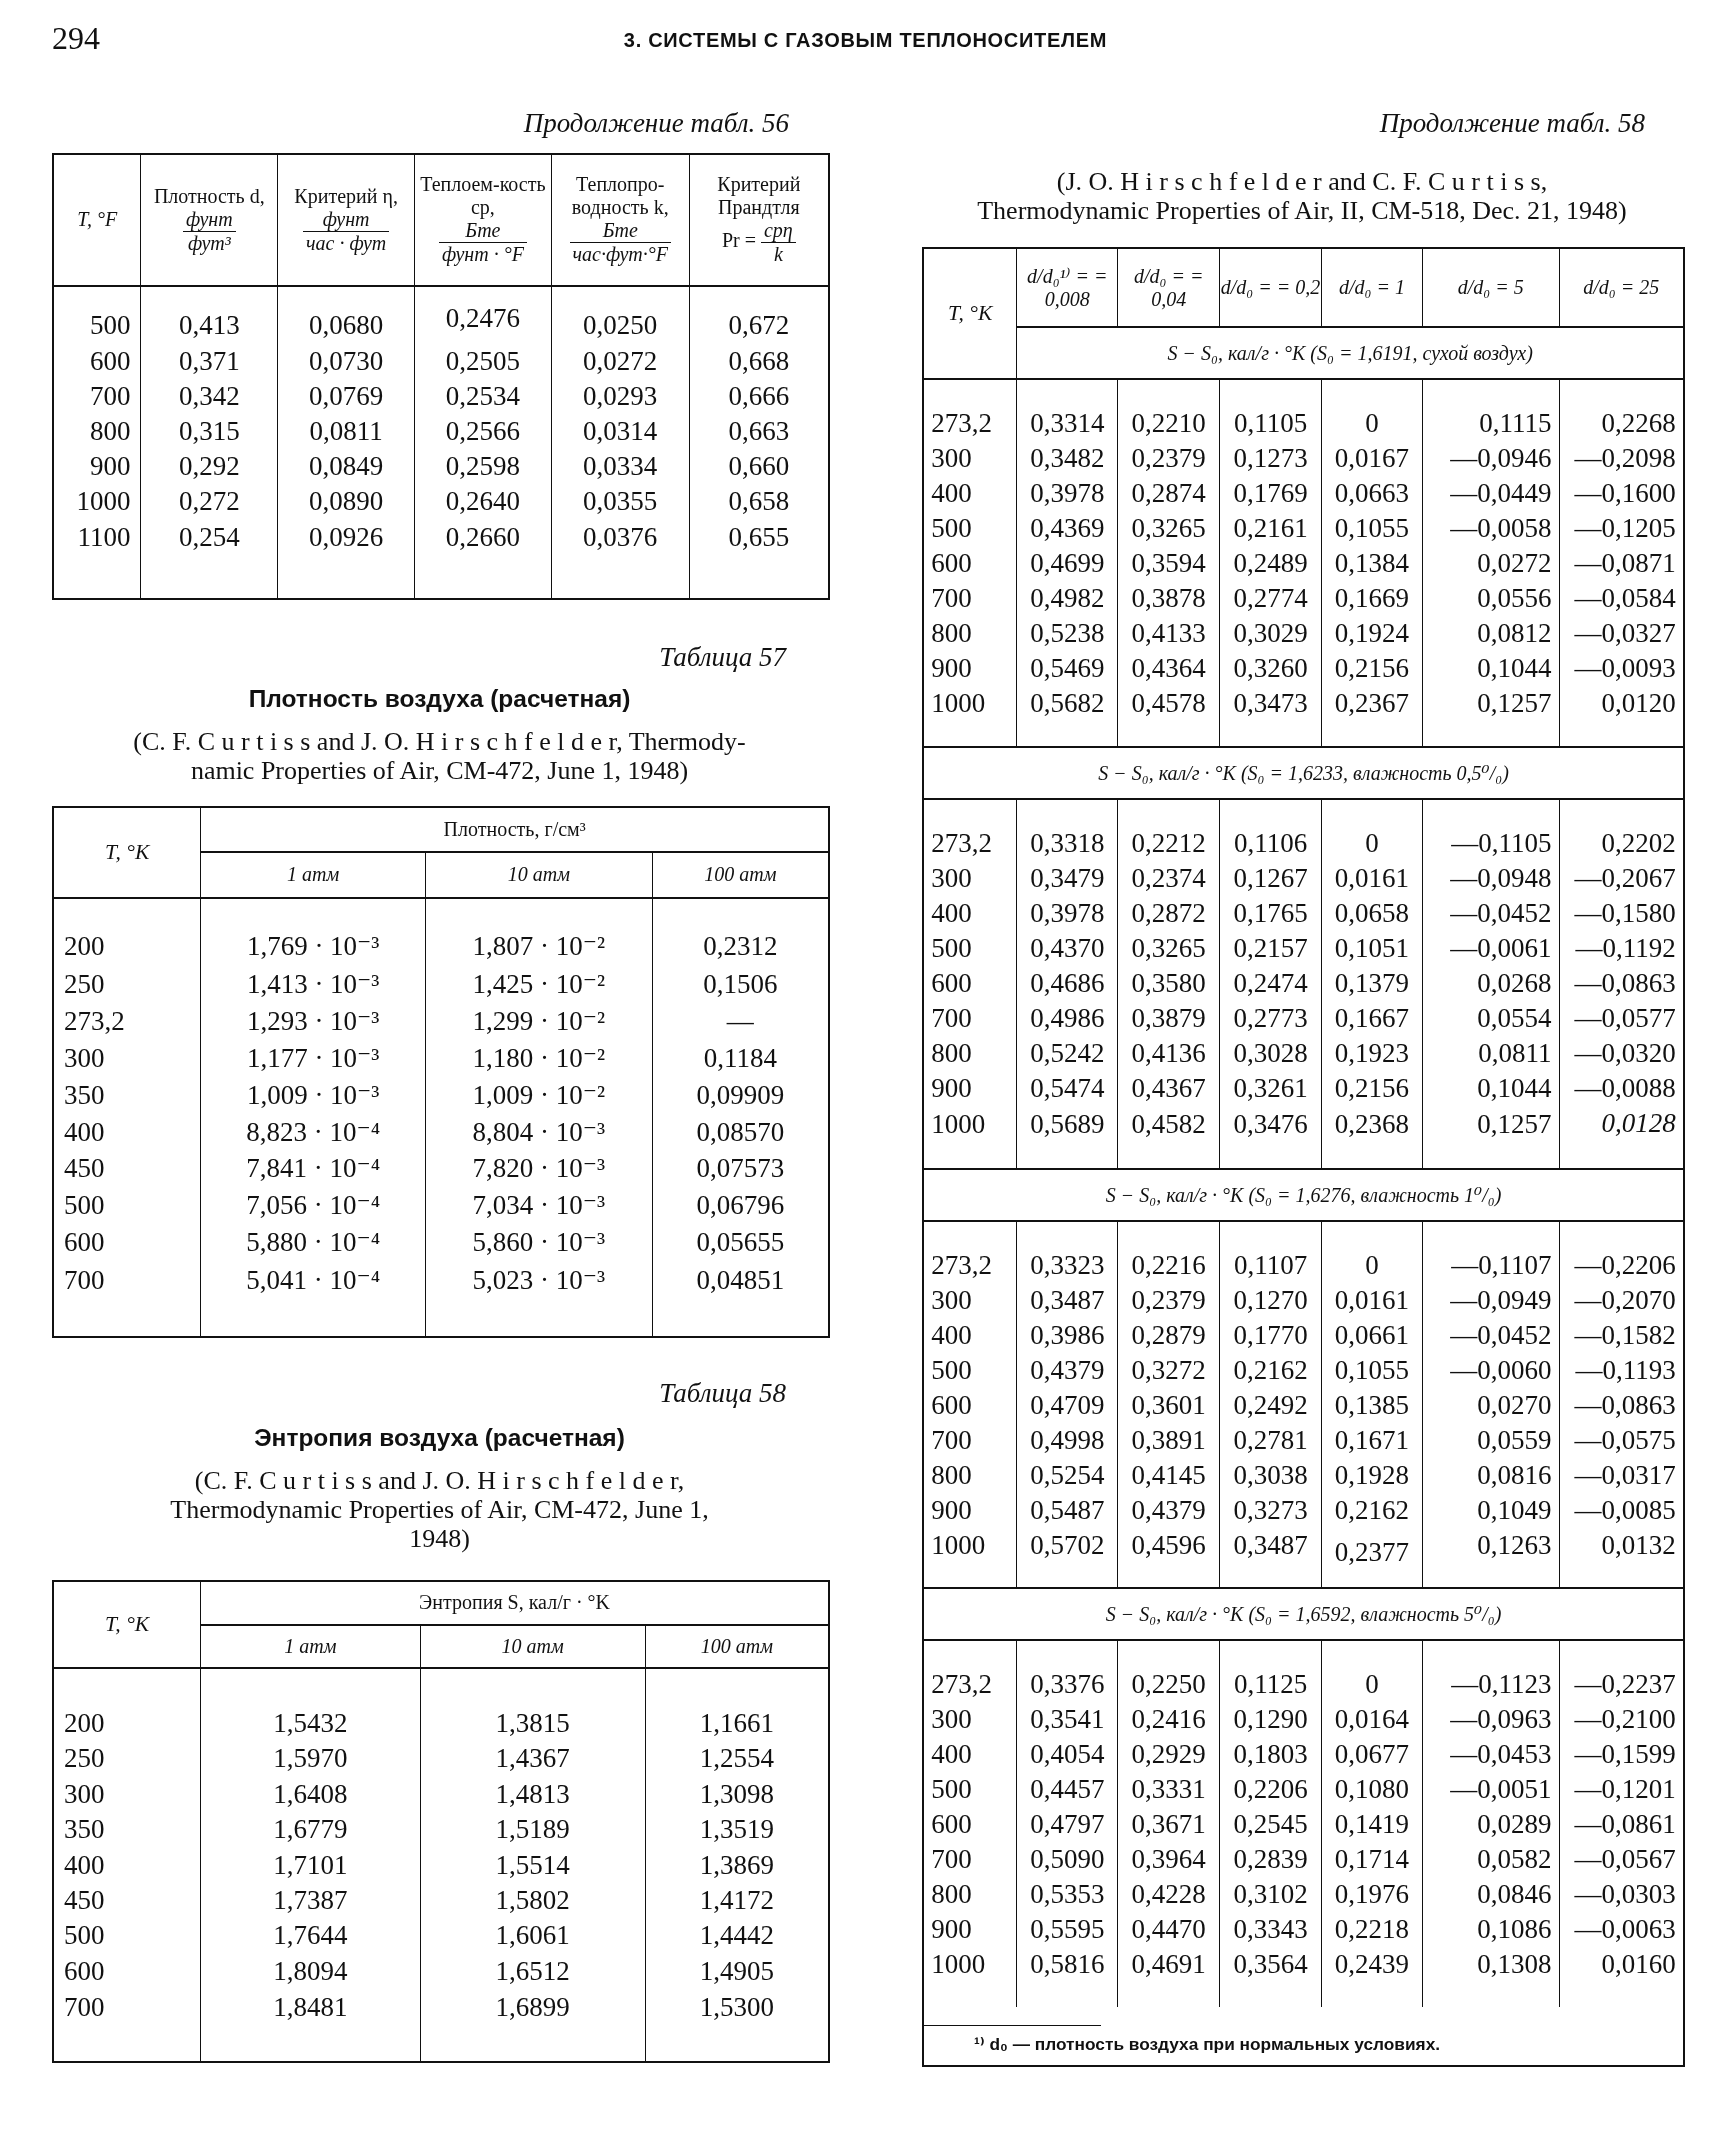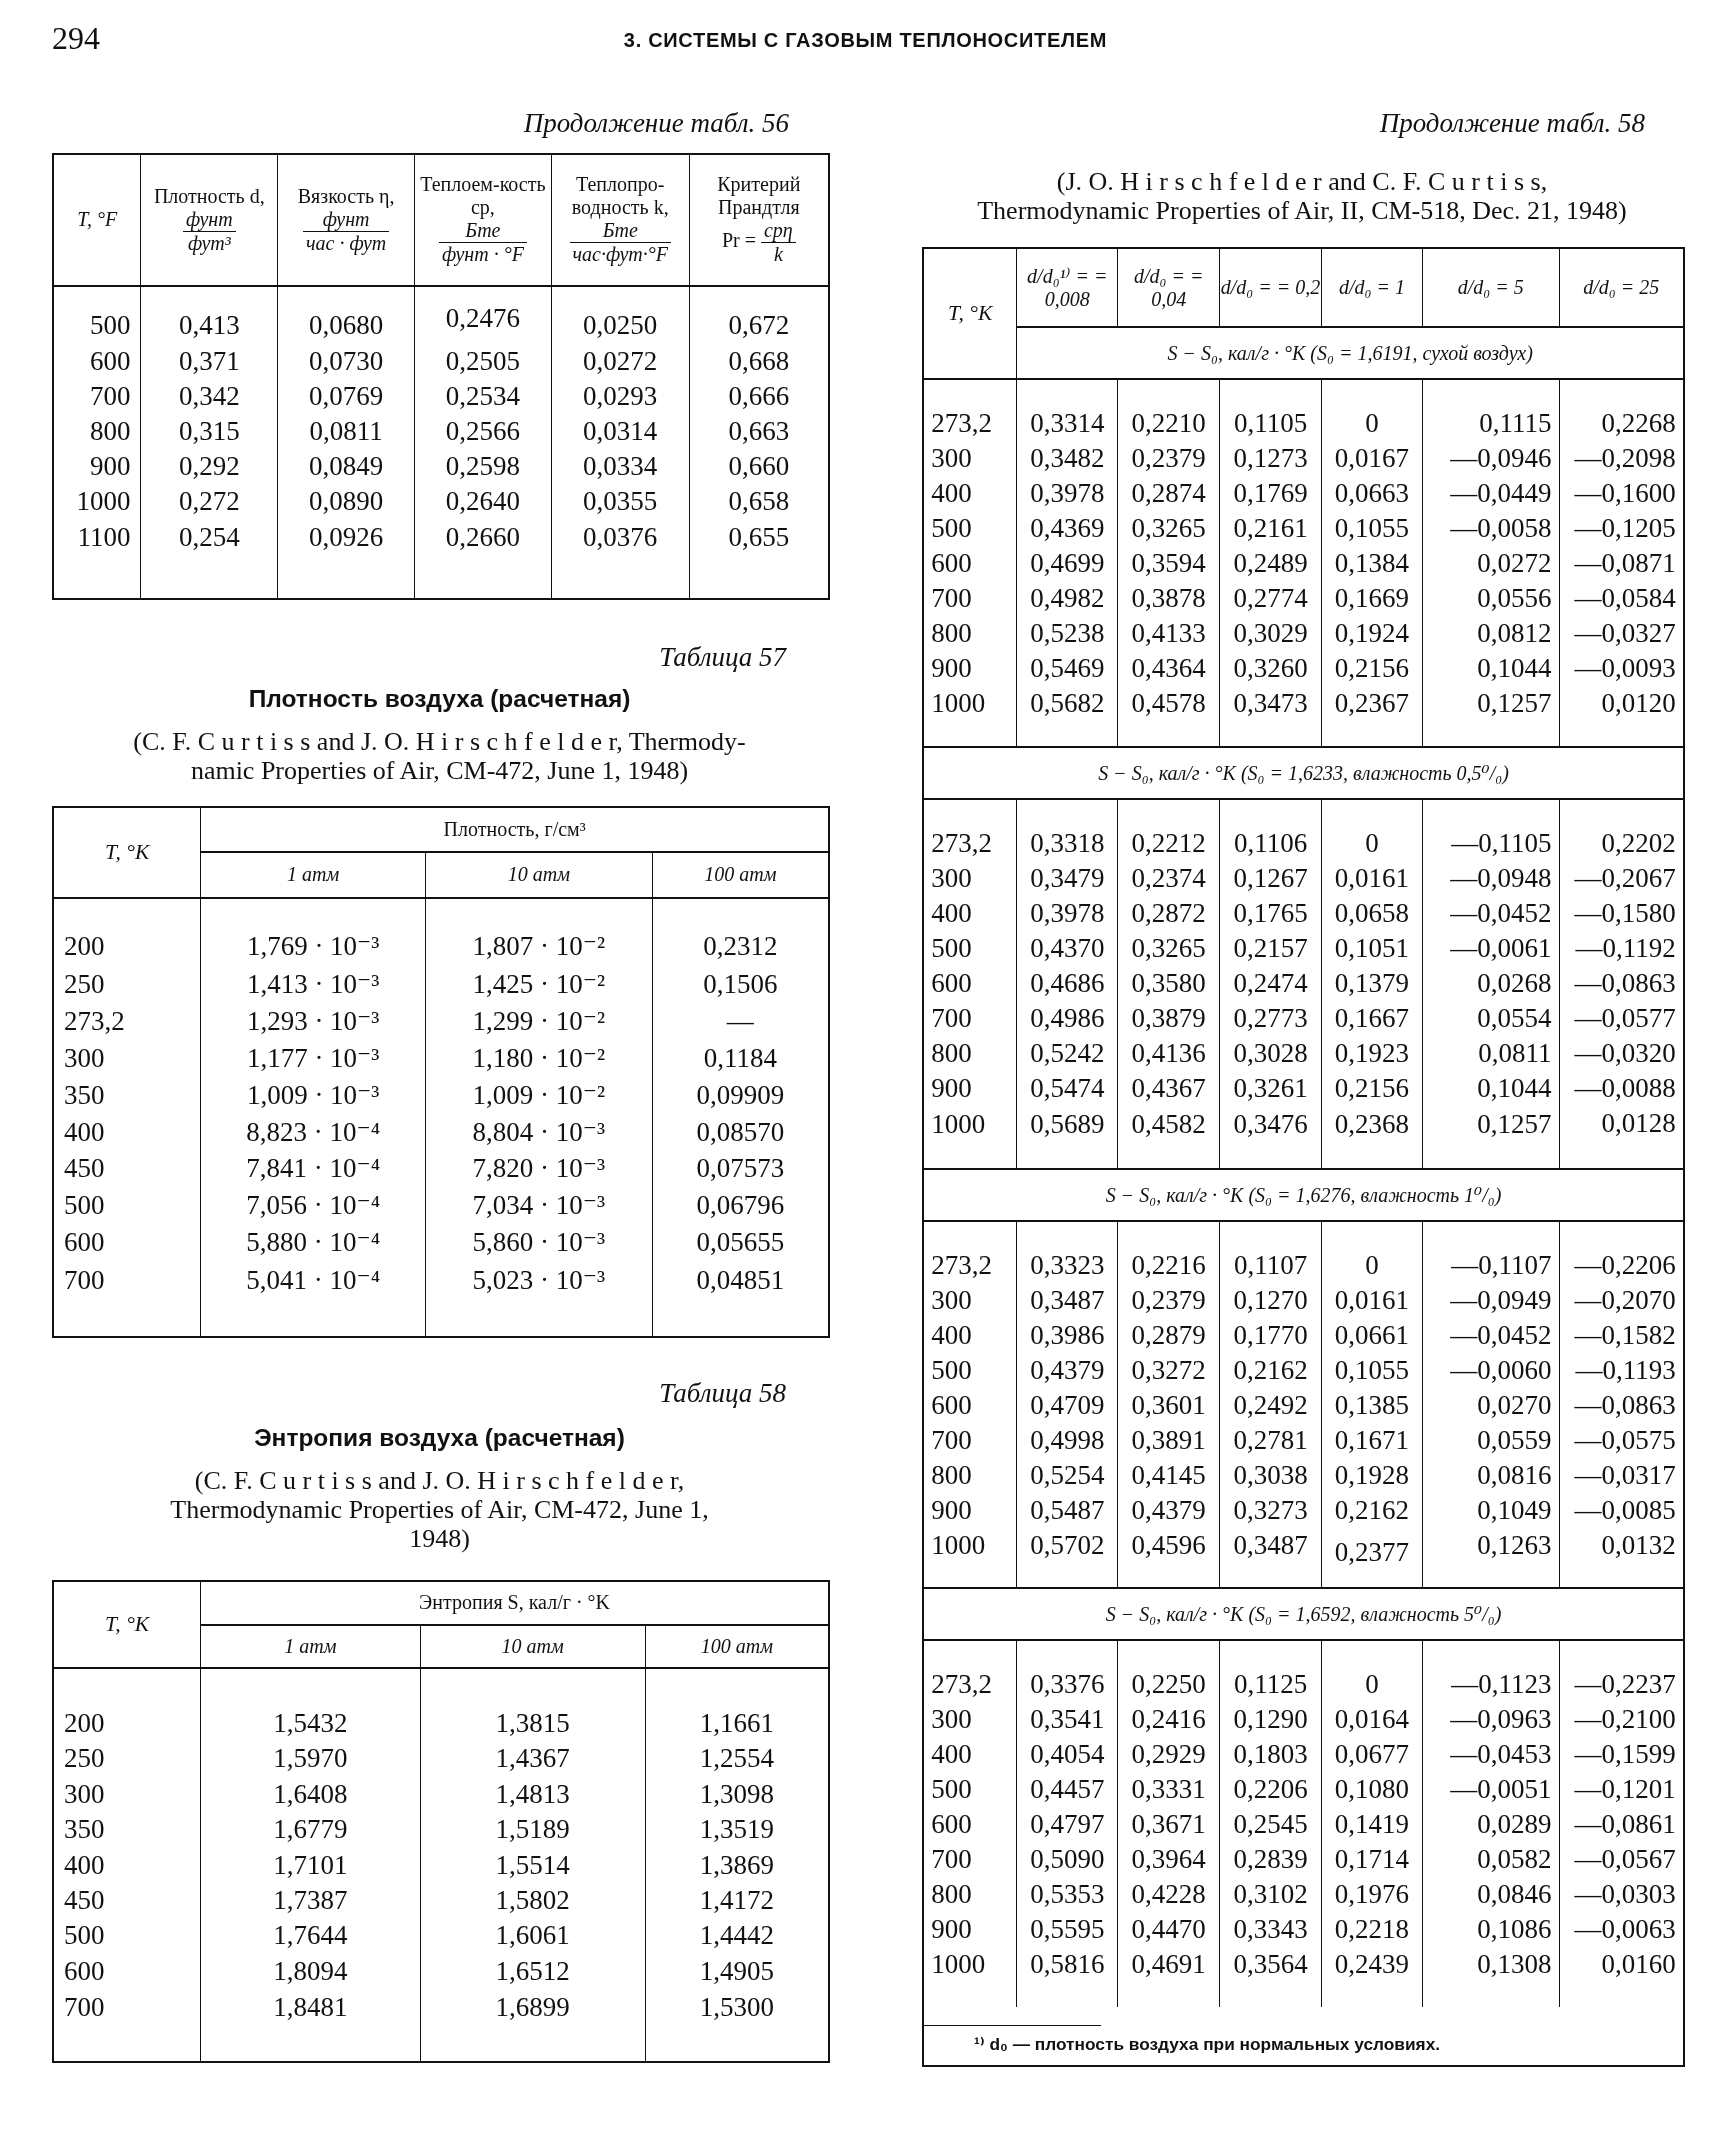--- a/index.html
+++ b/index.html
@@ -48,21 +48,21 @@
       <col style="width:140px">
     </colgroup>
   <tbody>
       <tr style="height:131px;">
     <td class="hdr it">T, °F</td>
     <td class="hdr vl">
       <span>Плотность d,</span><br>
       <span class="frac it"><span class="n">фунт</span><span class="d">фут³</span></span>
     </td>
     <td class="hdr vl">
-      <span>Вязкость η,</span><br>
+      <span>Критерий η,</span><br>
       <span class="frac it"><span class="n">фунт</span><span class="d">час · фут</span></span>
     </td>
     <td class="hdr vl">
       <span>Теплоем-кость cp,</span><br>
       <span class="frac it"><span class="n">Бте</span><span class="d">фунт · °F</span></span>
     </td>
     <td class="hdr vl">
       <span>Теплопро-водность k,</span><br>
       <span class="frac it"><span class="n">Бте</span><span class="d">час·фут·°F</span></span>
     </td>
@@ -496,21 +496,21 @@
         <td class="num r vl" style="padding-right: 7.2px;">0,1044</td>
         <td class="num r vl" style="padding-right: 7.2px;">—0,0088</td>
       </tr>
       <tr>
         <td class="num l" style="padding-left: 7.2px; padding-bottom: 24.5px;">1000</td>
         <td class="num c vl" style="padding-bottom: 24.5px;">0,5689</td>
         <td class="num c vl" style="padding-bottom: 24.5px;">0,4582</td>
         <td class="num c vl" style="padding-bottom: 24.5px;">0,3476</td>
         <td class="num c vl" style="padding-bottom: 24.5px;">0,2368</td>
         <td class="num r vl" style="padding-right: 7.2px; padding-bottom: 24.5px;">0,1257</td>
-        <td class="num r vl" style="padding-right: 7.2px; padding-bottom: 27px;">0,0128</td>
+        <td class="num r vl" style="padding-right: 7.2px; padding-bottom: 27px; font-style: italic;">0,0128</td>
       </tr>
       <tr>
         <td colspan="7" class="band it" style="border-top: 2.2px solid rgb(17, 17, 17); border-bottom: 2.2px solid rgb(17, 17, 17);">S − S₀, кал/г · °K (S₀ = 1,6276, влажность 1⁰/₀)</td>
       </tr>
       <tr>
         <td class="num l" style="padding-left: 7.2px; padding-top: 26px;">273,2</td>
         <td class="num c vl" style="padding-top: 26px;">0,3323</td>
         <td class="num c vl" style="padding-top: 26px;">0,2216</td>
         <td class="num c vl" style="padding-top: 26px;">0,1107</td>
         <td class="num c vl" style="padding-top: 26px;">0</td>

